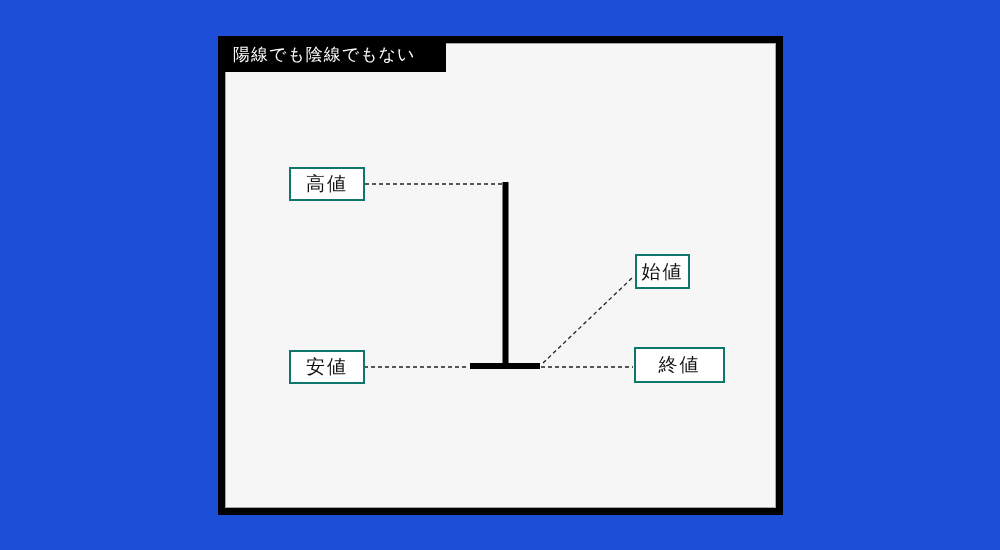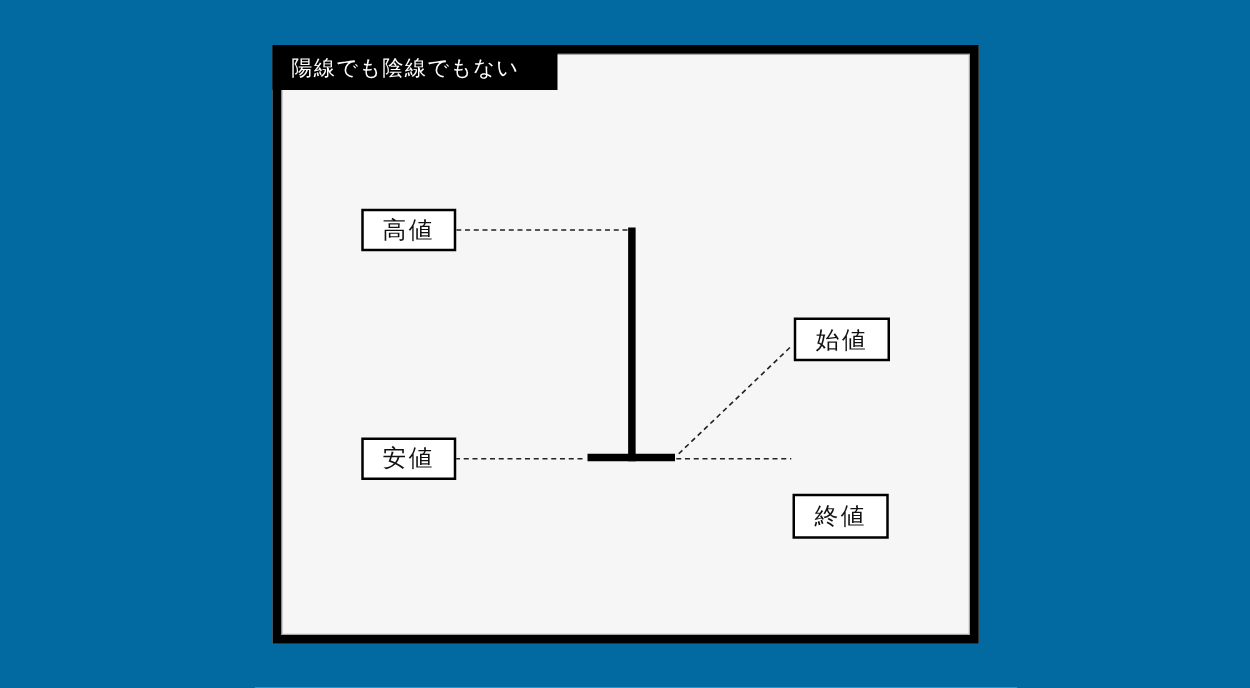--- a/index.html
+++ b/index.html
@@ -3,21 +3,21 @@
 <meta charset="utf-8">
 <style>
   * { margin: 0; padding: 0; box-sizing: border-box; }
   html, body {
     width: 1000px; height: 550px;
     font-family: "Liberation Sans", "DejaVu Sans", sans-serif;
   }
   .page {
     position: relative;
     width: 1000px; height: 550px;
-    background: #0369a1;
+    background: #1d4ed8;
     overflow: hidden;
   }
   .frame {
     position: absolute;
     left: 218px; top: 36px;
     width: 565px; height: 479px;
     border: 7px solid #000;
     background: #f6f6f6;
     box-shadow: inset 0 0 0 1px #a8a8a8;
   }
@@ -38,33 +38,33 @@
     position: absolute;
     left: 0; top: 0;
     width: 1000px; height: 550px;
     z-index: 1;
     pointer-events: none;
   }
   .label-box {
     position: absolute;
     width: 76px; height: 34px;
     background: #fff;
-    border: 2px solid #000000;
+    border: 2px solid #0f766e;
     display: flex;
     align-items: center;
     justify-content: center;
     font-size: 19px;
     letter-spacing: 2px;
     color: #111;
     z-index: 2;
   }
   .label-high  { left: 289px; top: 167px; }
   .label-low   { left: 289px; top: 350px; text-align: center; }
-  .label-open  { left: 635px; top: 254px; width: 77px; height: 35px; }
-  .label-close { left: 634px; top: 347px; width: 77px; height: 36px; margin-top: 48px; }
+  .label-open  { left: 635px; top: 254px; width: 55px; height: 35px; }
+  .label-close { left: 634px; top: 347px; width: 91px; height: 36px; }
 </style>
 </head>
 <body>
 
 <div class="page">
 
   <div class="frame"></div>
 
   <div class="title-bar">
     <span>陽線でも陰線でもない</span>

